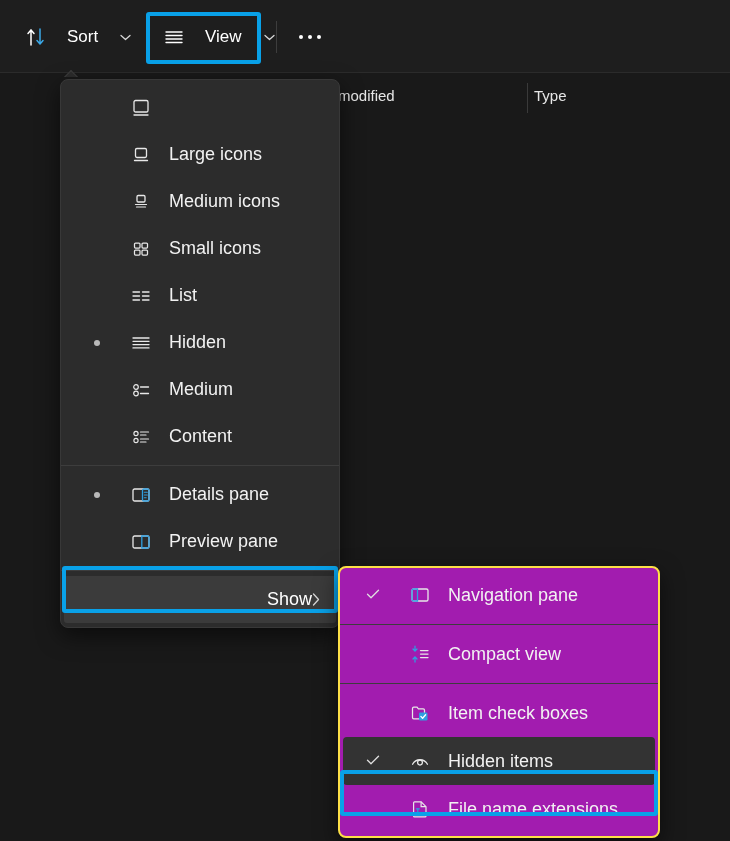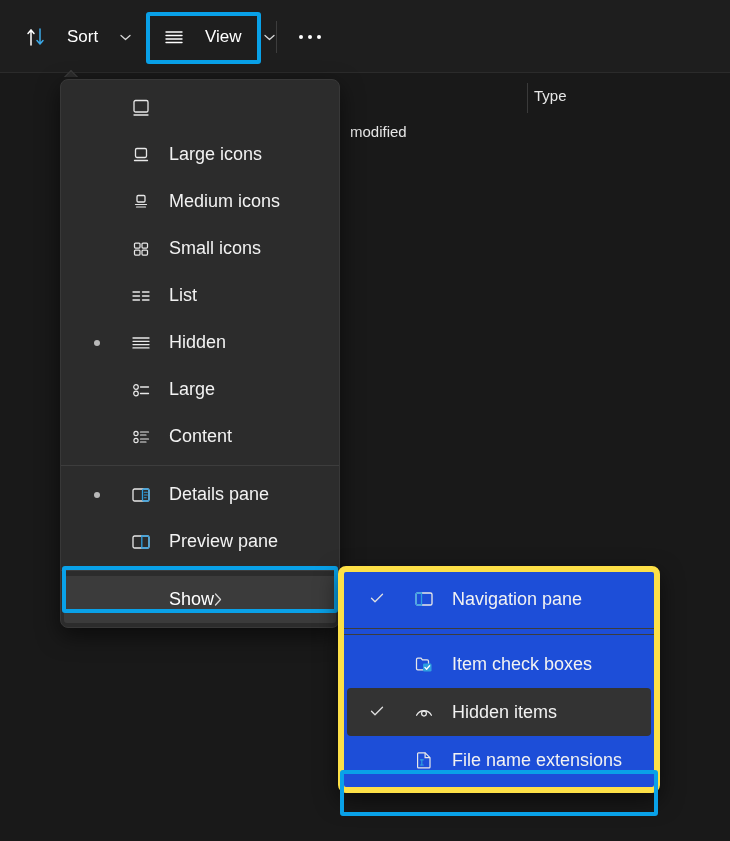--- a/index.html
+++ b/index.html
@@ -41,21 +41,21 @@
 
   .dots { display: flex; gap: 5px; align-items: center; }
   .dots i { width: 4px; height: 4px; border-radius: 50%; background: #fff; display: block; }
 
   
   .colhdr {
     position: absolute; left: 0; top: 73px; width: 730px; height: 48px;
     color: #e6e6e6; font-size: 15px;
   }
   .colhdr .cell { position: absolute; top: 14px; }
-  #col-modified { left: 350px; margin-top: 36px; }
+  #col-modified { left: 338px; }
   #col-type { left: 534px; }
   .col-divider {
     position: absolute; top: 83px; width: 1px; height: 30px; background: #3a3a3a;
   }
   #cd1 { left: 527px; }
 
   
   .menu {
     position: absolute; left: 60px; top: 79px; width: 280px;
     background: #2c2c2c; border: 1px solid #383838; border-radius: 8px;
@@ -85,30 +85,30 @@
     position: absolute; left: 66px; top: 50%; margin-top: -11px;
     width: 22px; height: 22px; display: flex; align-items: center; justify-content: center;
   }
   .mi .lbl { margin-left: 105px; }
 
   .sep { height: 1px; background: #3d3d3d; margin: 5px 0; }
 
   
   .mi-show {
     background: #3b3b3b; height: 47px; margin: 0 3px;
-    display: flex; align-items: center; justify-content: flex-start;
+    display: flex; align-items: center; justify-content: flex-end;
     padding: 0 16px 0 105px; color: #fff; font-size: 18px; border-radius: 3px;
   }
   .mi-show .chev { font-size: 15px; color: #d6d6d6; }
   #show-hl { left: 62px; top: 566px; width: 276px; height: 47px; }
 
   
   .submenu {
     position: absolute; left: 338px; top: 566px; width: 322px;
-    background: #1d4ed8; border: 6px solid #fde047; border-radius: 8px;
+    background: #a21caf; border: 2px solid #fde047; border-radius: 8px;
     padding: 3px 0;
     box-shadow: 0 8px 22px rgba(0,0,0,.55);
   }
   .smi {
     position: relative; display: flex; align-items: center;
     height: 48px; color: #f2f2f2; font-size: 18px; margin: 0 3px; border-radius: 4px;
   }
   .smi .chk {
     position: absolute; left: 22px; top: 50%; margin-top: -9px;
     width: 16px; height: 16px;
@@ -266,21 +266,21 @@
 
     <div class="mi">
       <span class="ic">
         <svg width="22" height="22" viewBox="0 0 22 22">
           <circle cx="6" cy="8" r="2.3" stroke="#e8e8e8" stroke-width="1.2" fill="none"></circle>
           <circle cx="6" cy="14.5" r="2.3" stroke="#e8e8e8" stroke-width="1.2" fill="none"></circle>
           <line x1="10.5" y1="8" x2="18.5" y2="8" stroke="#e8e8e8" stroke-width="1.3" stroke-linecap="round"></line>
           <line x1="10.5" y1="14.5" x2="18.5" y2="14.5" stroke="#e8e8e8" stroke-width="1.3" stroke-linecap="round"></line>
         </svg>
       </span>
-      <span class="lbl">Large</span>
+      <span class="lbl">Medium</span>
     </div>
 
     <div class="mi">
       <span class="ic">
         <svg width="22" height="22" viewBox="0 0 22 22">
           <circle cx="6" cy="7.5" r="2.1" stroke="#e8e8e8" stroke-width="1.15" fill="none"></circle>
           <circle cx="6" cy="14.5" r="2.1" stroke="#e8e8e8" stroke-width="1.15" fill="none"></circle>
           <g stroke="#e8e8e8" stroke-width="1.2" stroke-linecap="round">
             <line x1="10.5" y1="6" x2="18.5" y2="6"></line>
               <line x1="10.5" y1="9" x2="16" y2="9"></line>
@@ -346,20 +346,34 @@
         <svg width="22" height="22" viewBox="0 0 22 22">
           <rect x="3" y="5" width="16" height="12" rx="1.6" stroke="#e8e8e8" stroke-width="1.3" fill="none"></rect>
           <path d="M8.5 5 v12 h-3.9 a1.6 1.6 0 0 1 -1.6 -1.6 v-8.8 a1.6 1.6 0 0 1 1.6 -1.6 z" stroke="#2f9fe0" stroke-width="1.3" fill="none"></path>
         </svg>
       </span>
       <span class="lbl">Navigation pane</span>
     </div>
 
     <div class="sep"></div>
 
+    <div class="smi">
+      <span class="ic">
+        <svg width="22" height="22" viewBox="0 0 22 22">
+          <path d="M6 3 V8.2 M6 8.2 L4 6 M6 8.2 L8 6" stroke="#2f9fe0" stroke-width="1.25" fill="none" stroke-linecap="round" stroke-linejoin="round"></path>
+          <path d="M6 19 V13.8 M6 13.8 L4 16 M6 13.8 L8 16" stroke="#2f9fe0" stroke-width="1.25" fill="none" stroke-linecap="round" stroke-linejoin="round"></path>
+          <g stroke="#e8e8e8" stroke-width="1.25" stroke-linecap="round">
+            <line x1="11.5" y1="7.5" x2="19" y2="7.5"></line>
+            <line x1="11.5" y1="11" x2="19" y2="11"></line>
+            <line x1="11.5" y1="14.5" x2="19" y2="14.5"></line>
+          </g>
+        </svg>
+      </span>
+      <span class="lbl">Compact view</span>
+    </div>
 
     <div class="sep"></div>
 
     <div class="smi">
       <span class="ic">
         <svg width="22" height="22" viewBox="0 0 22 22">
           <path d="M3.5 6.5 a1.3 1.3 0 0 1 1.3 -1.3 h3.2 l1.4 1.7 h4.8 a1.3 1.3 0 0 1 1.3 1.3 v7.3 a1.3 1.3 0 0 1 -1.3 1.3 H4.8 a1.3 1.3 0 0 1 -1.3 -1.3 z" stroke="#e8e8e8" stroke-width="1.25" fill="none"></path>
           <rect x="10" y="10.5" width="8.5" height="8" rx="1.3" fill="#2f9fe0"></rect>
           <path d="M11.9 14.4 L13.6 16.2 L16.6 12.8" stroke="#ffffff" stroke-width="1.35" fill="none" stroke-linecap="round" stroke-linejoin="round"></path>
         </svg>

